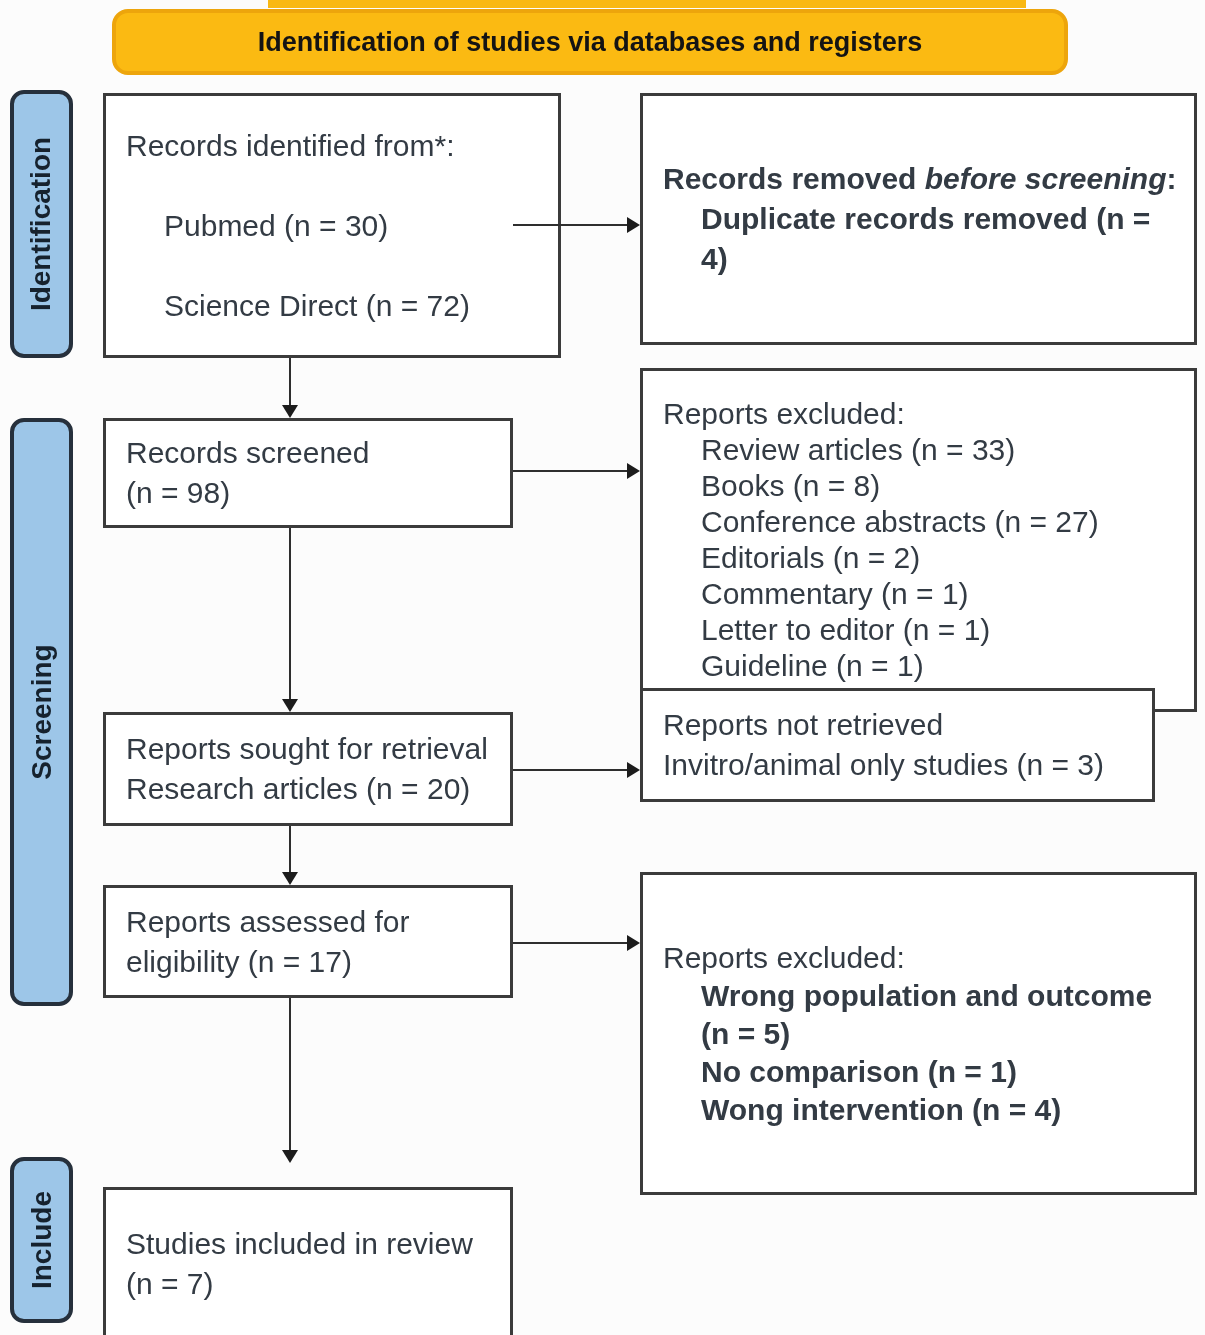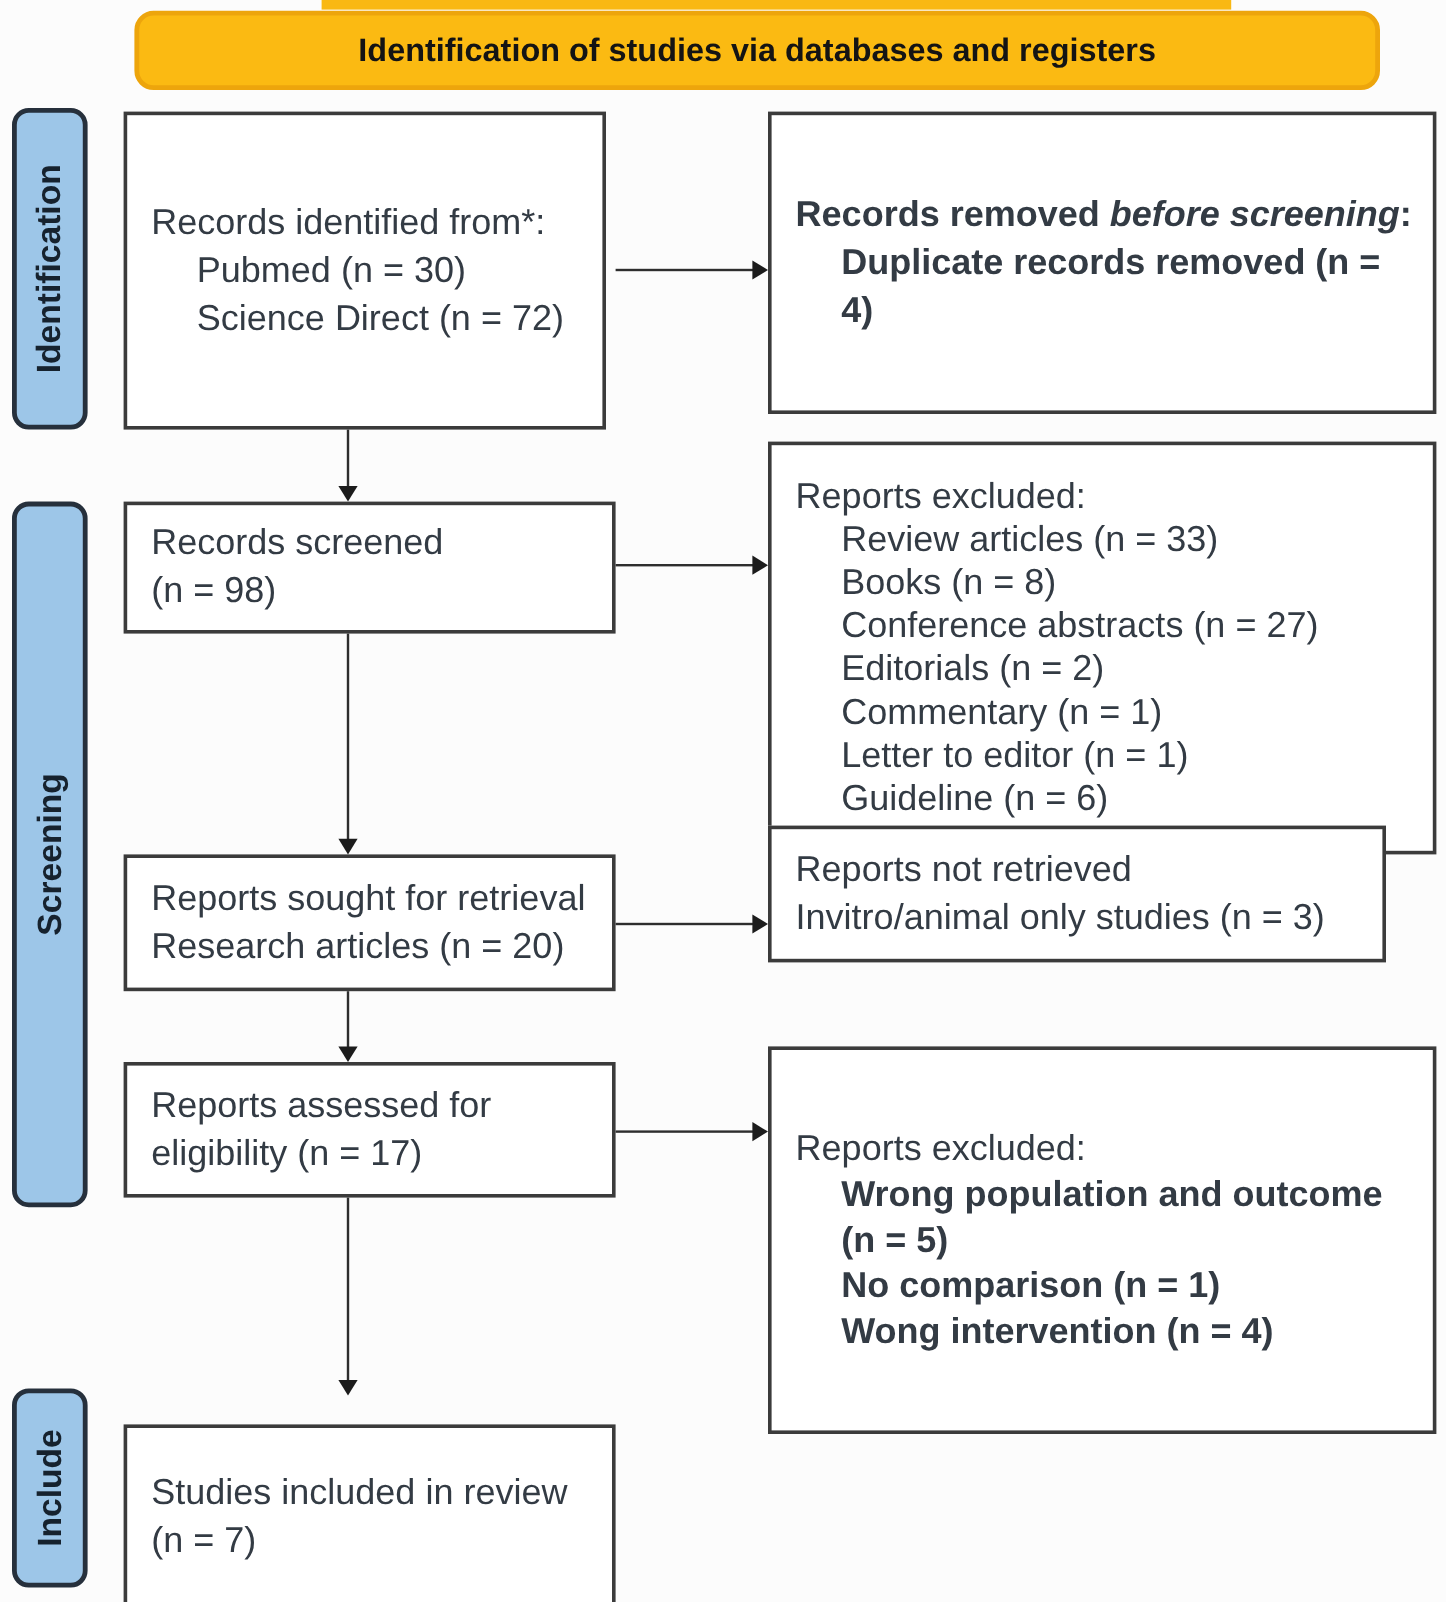--- a/index.html
+++ b/index.html
@@ -14,21 +14,21 @@
   }
 
   
   .top-strip {
     position: absolute;
     left: 268px; top: 0; width: 758px; height: 8px;
     background: #f9b813;
   }
   .banner {
     position: absolute;
-    left: 112px; top: 9px; width: 1038px; height: 66px;
+    left: 112px; top: 9px; width: 956px; height: 66px;
     box-sizing: border-box;
     background: #fbba12;
     border: 4px solid #eda50c;
     border-radius: 16px;
     display: flex; align-items: center; justify-content: center;
     font-weight: bold; font-size: 27px; color: #141414;
   }
 
   
   .stage {
@@ -53,21 +53,21 @@
   .node {
     position: absolute;
     box-sizing: border-box;
     background: #ffffff;
     border: 3px solid #3b3b3b;
     display: flex; flex-direction: column; justify-content: center;
     padding: 0 12px 0 20px;
     font-size: 30px; line-height: 40px;
   }
   .node .indent { padding-left: 38px; }
-  .node-a { left: 103px; top: 93px;   width: 402px; height: 265px; }
+  .node-a { left: 103px; top: 93px;   width: 458px; height: 265px; gap: 40px; }
   .node-b { left: 640px; top: 93px;   width: 557px; height: 252px; font-weight: bold; }
   .node-c { left: 103px; top: 418px;  width: 410px; height: 110px; }
   .node-d { left: 640px; top: 368px;  width: 557px; height: 344px; }
   .node-e { left: 103px; top: 712px;  width: 410px; height: 114px; }
   .node-f { left: 640px; top: 688px;  width: 515px; height: 114px; }
   .node-g { left: 103px; top: 885px;  width: 410px; height: 113px; }
   .node-h { left: 640px; top: 872px;  width: 557px; height: 323px; }
   .node-i { left: 103px; top: 1163px; width: 410px; height: 153px; margin-top: 24px; }
   .node-d .line { line-height: 36px; }
   .node-h .line { line-height: 38px; }
@@ -146,21 +146,21 @@
   </div>
 
   <div class="node node-d">
     <div class="line">Reports excluded:</div>
     <div class="line indent">Review articles (n = 33)</div>
     <div class="line indent">Books (n = 8)</div>
     <div class="line indent">Conference abstracts (n = 27)</div>
     <div class="line indent">Editorials (n = 2)</div>
     <div class="line indent">Commentary (n = 1)</div>
     <div class="line indent">Letter to editor (n = 1)</div>
-    <div class="line indent">Guideline (n = 6)</div>
+    <div class="line indent">Guideline (n = 1)</div>
   </div>
 
   <div class="node node-e">
     <div class="line">Reports sought for retrieval</div>
     <div class="line">Research articles (n = 20)</div>
   </div>
 
   <div class="node node-f">
     <div class="line">Reports not retrieved</div>
     <div class="line">Invitro/animal only studies (n = 3)</div>

